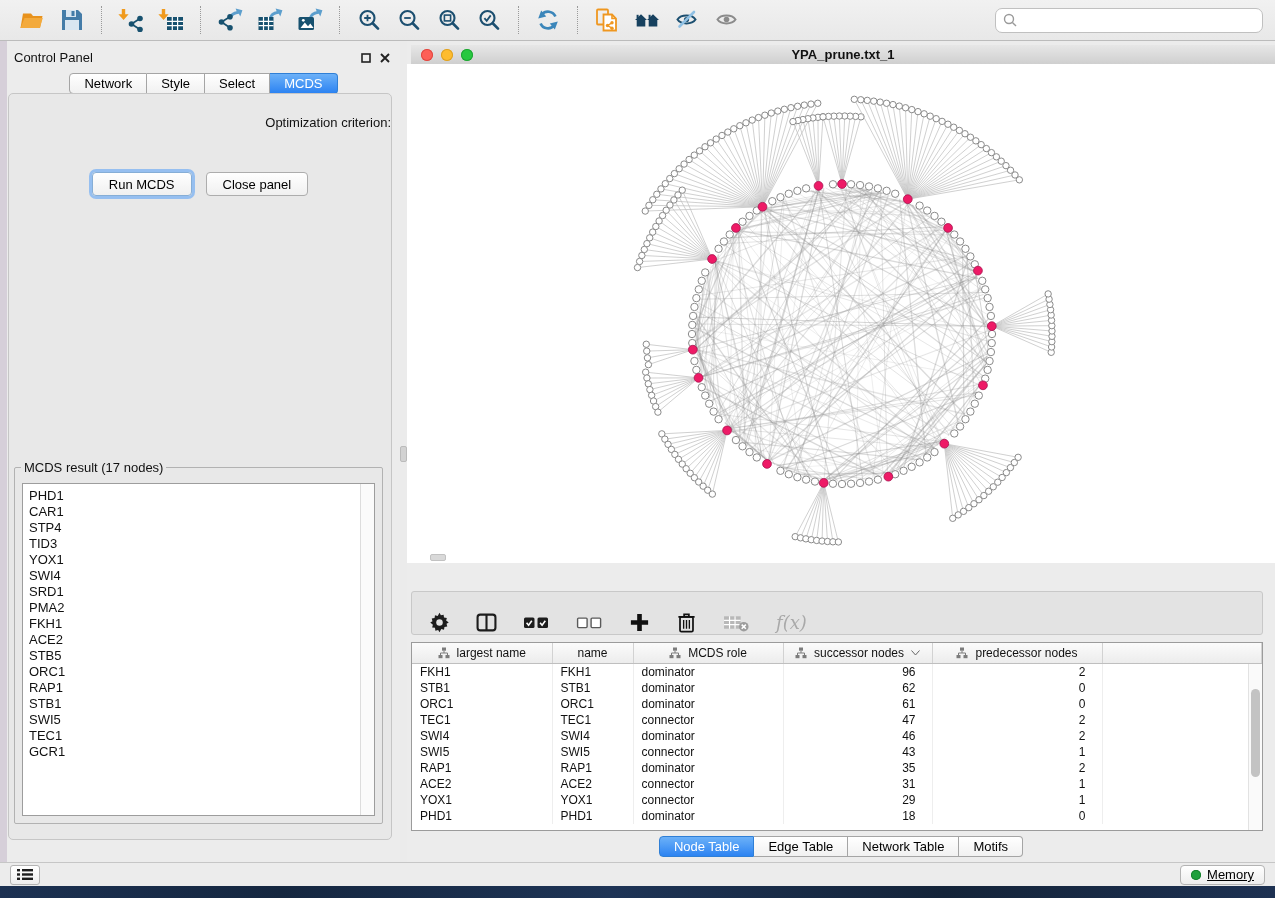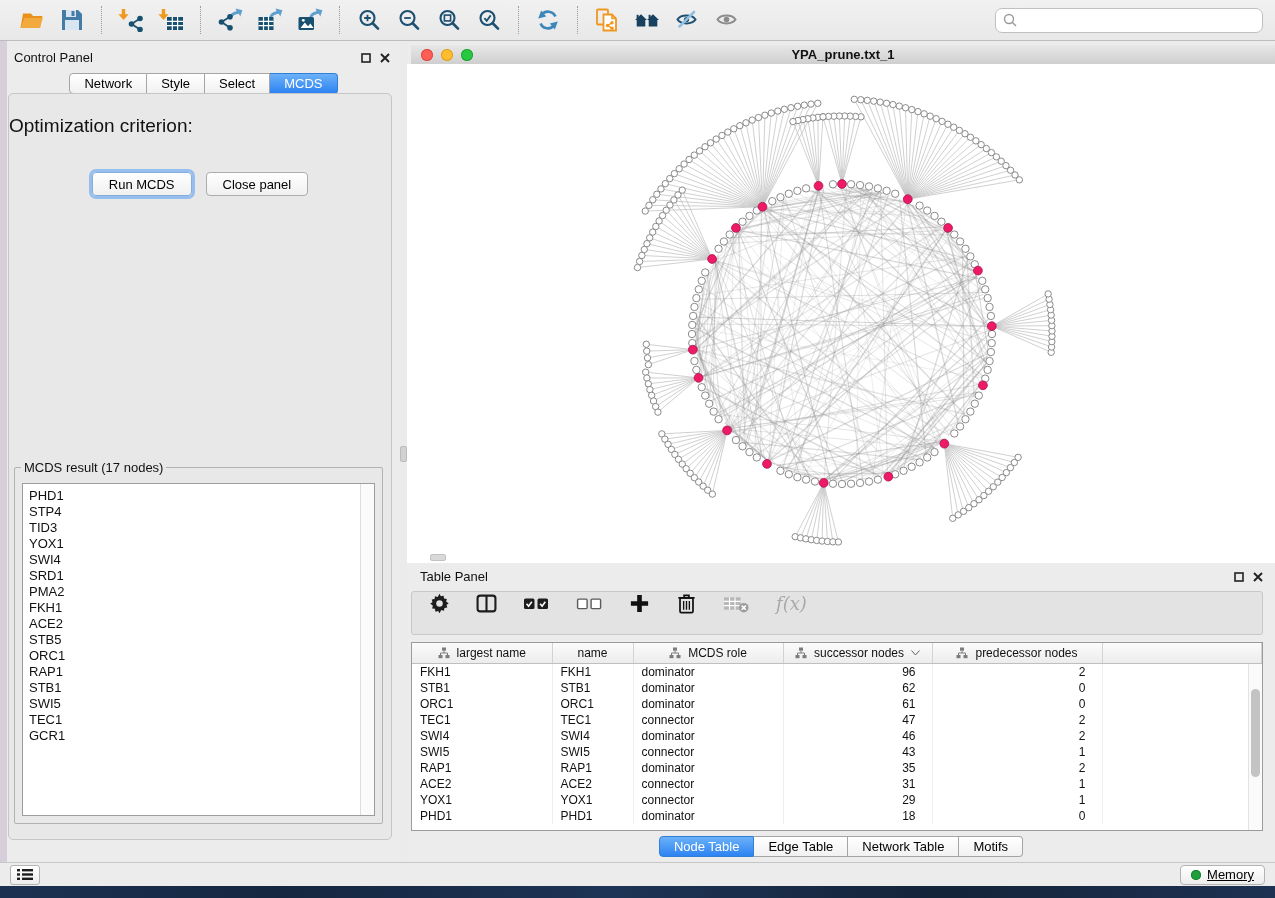--- a/index.html
+++ b/index.html
@@ -26,21 +26,21 @@
   .wbtn{background:none;border:none;padding:0;display:flex;cursor:pointer;}
   .cp-tabs{position:absolute;top:32px;left:0;width:100%;display:flex;justify-content:center;}
   .seg{display:flex;}
   .seg-btn{font:13px "Liberation Sans",sans-serif;height:21px;padding:0 14px;background:linear-gradient(#ffffff,#f1f1f1);
            border:1px solid #a5a5a5;border-left:none;color:#000;cursor:pointer;}
   .seg-btn:first-child{border-left:1px solid #a5a5a5;border-radius:4px 0 0 4px;}
   .seg-btn:last-child{border-radius:0 4px 4px 0;}
   .seg-btn.active{background:linear-gradient(#6cb1f8,#2c83f2);border-color:#2f7fd6;color:#fff;}
   .cp-pane{position:absolute;top:52px;left:1px;right:8px;bottom:6px;background:#e8e8e8;
            border:1px solid #c6c6c6;border-radius:5px;}
-  .opt-label{position:absolute;top:21px;width:100%;text-align:left;font-size:19px;}
+  .opt-label{position:absolute;top:21px;width:100%;text-align:right;font-size:13px;}
   .dropdown{position:absolute;top:44px;left:36px;right:36px;height:23px;background:#fff;border:1px solid #b4b4b4;
             border-radius:4px;display:flex;align-items:center;box-sizing:border-box;cursor:pointer;}
   .dd-text{flex:1;font-size:13px;padding-left:9px;white-space:nowrap;overflow:hidden;}
   .stepper{width:19px;height:19px;background:linear-gradient(#7db7f9,#2b7ef0);border-radius:4px;margin-right:1px;
            display:flex;flex-direction:column;align-items:center;justify-content:center;}
   .tri-up{width:0;height:0;border:3.5px solid transparent;border-bottom:4.5px solid #fff;margin-bottom:1px;}
   .tri-down{width:0;height:0;border:3.5px solid transparent;border-top:4.5px solid #fff;margin-top:1px;}
   .btn-row{position:absolute;top:78px;width:100%;display:flex;justify-content:center;gap:14px;}
   .mac-btn{font:13px "Liberation Sans",sans-serif;height:24px;padding:0 16px;background:linear-gradient(#fff,#f0f0f0);
            border:1px solid #adadad;border-radius:4px;cursor:pointer;}
@@ -66,21 +66,21 @@
   .tl{width:12px;height:12px;border-radius:50%;border:none;padding:0;cursor:pointer;}
   .tl.red{background:#fd5f57;box-shadow:inset 0 0 0 1px #df4740;}
   .tl.yellow{background:#febc2e;box-shadow:inset 0 0 0 1px #dda023;}
   .tl.green{background:#28c840;box-shadow:inset 0 0 0 1px #1ea433;}
   .net-title{position:absolute;left:0;right:0;text-align:center;font-size:13px;font-weight:bold;}
   .net-canvas{position:absolute;top:23px;left:0;right:0;bottom:0;background:#fff;overflow:hidden;}
   
   .table-panel{position:absolute;left:407px;top:563px;width:868px;bottom:36px;background:#ececec;}
   .tp-title-row{position:absolute;top:6px;left:13px;right:12px;display:flex;align-items:center;}
   .tp-toolbar{position:absolute;top:28px;left:4px;right:12px;height:44px;background:#e3e3e3;border:1px solid #c8c8c8;
-              border-radius:3px;display:flex;align-items:flex-start;padding:0 16px;gap:24px;box-sizing:border-box;}
+              border-radius:3px;display:flex;align-items:flex-end;padding:0 16px;gap:24px;box-sizing:border-box;}
   .ti{width:21px;height:21px;display:block;}
   .ti-wide{width:27px;}
   .fx{font:italic 18px "DejaVu Serif",serif;color:#a9a9a9;}
   .table-viewport{position:absolute;top:79px;left:4px;right:12px;bottom:31px;background:#fff;
                   border:1px solid #9b9b9b;overflow:hidden;}
   table.node-table{border-collapse:collapse;width:100%;table-layout:fixed;font-size:12px;}
   .node-table th{height:20px;background:linear-gradient(#fbfbfb,#ececec);border-bottom:1px solid #bfbfbf;
       border-right:1px solid #d2d2d2;font-weight:normal;font-size:12px;padding:0;}
   .th-inner{display:flex;align-items:center;justify-content:center;gap:7px;}
   .node-table td{height:16px;line-height:16px;border-right:1px solid #eeeeee;padding:0 8px;
@@ -275,20 +275,21 @@
       <div class="opt-label">Optimization criterion:</div>
       <div class="btn-row">
         <button class="mac-btn focused">Run MCDS</button>
         <button class="mac-btn">Close panel</button>
       </div>
       <fieldset class="mcds-fieldset">
         <legend>MCDS result (17 nodes)</legend>
         <div class="mcds-list">
           <div class="mcds-gutter"></div>
         <div class="mcds-item">PHD1</div>
+            <div class="mcds-item">CAR1</div>
             <div class="mcds-item">STP4</div>
             <div class="mcds-item">TID3</div>
             <div class="mcds-item">YOX1</div>
             <div class="mcds-item">SWI4</div>
             <div class="mcds-item">SRD1</div>
             <div class="mcds-item">PMA2</div>
             <div class="mcds-item">FKH1</div>
             <div class="mcds-item">ACE2</div>
             <div class="mcds-item">STB5</div>
             <div class="mcds-item">ORC1</div>
@@ -962,35 +963,20 @@
           <circle cx="285.82171569475895" cy="285.67926949014793" r="4.4" fill="#ee1a66" stroke="#a8114f" stroke-width="0.8"></circle>
           <circle cx="305.0961894323342" cy="195" r="4.4" fill="#ee1a66" stroke="#a8114f" stroke-width="0.8"></circle>
           <circle cx="328.93398282201787" cy="163.93398282201787" r="4.4" fill="#ee1a66" stroke="#a8114f" stroke-width="0.8"></circle>
         </svg>
     </div>
   </div>
 
   <div class="grip-h"></div>
 
   <div class="table-panel">
-    <div class="tp-title-row">
-      <span class="panel-title">Table Panel</span>
-      <span class="win-btns" style="margin-left:auto;">
-        <button class="wbtn">
-            <svg width="10" height="10" viewBox="0 0 10 10">
-              <rect x="1" y="1" width="8" height="8" fill="none" stroke="#222" stroke-width="1.6"></rect>
-            </svg>
-          </button>
-        <button class="wbtn">
-            <svg width="10" height="10" viewBox="0 0 10 10">
-              <path d="M1 1l8 8M9 1l-8 8" stroke="#222" stroke-width="1.9"></path>
-            </svg>
-          </button>
-      </span>
-    </div>
     <div class="tp-toolbar">
       <button class="tbtn" style="margin:0">
         <svg class="ti" viewBox="0 0 20 20">
             <path fill="#1d1d1d" d="M10 .8l1.3 2.4 2.6-.7.4 2.7 2.7.4-.7 2.6L18.8 10l-2.1 1.3.7 2.6-2.7.4-.4 2.7-2.6-.7L10 19.2l-1.3-2.1-2.6.7-.4-2.7-2.7-.4.7-2.6L1.2 10l2.1-1.3-.7-2.6 2.7-.4.4-2.7 2.6.7z"></path>
             <circle cx="10" cy="10" r="3.1" fill="#e3e3e3"></circle>
           </svg>
       </button>
       <button class="tbtn" style="margin:0">
         <svg class="ti" viewBox="0 0 20 20">
             <rect x="1.5" y="2.5" width="17" height="15" rx="2.5" fill="none" stroke="#1d1d1d" stroke-width="2"></rect>

